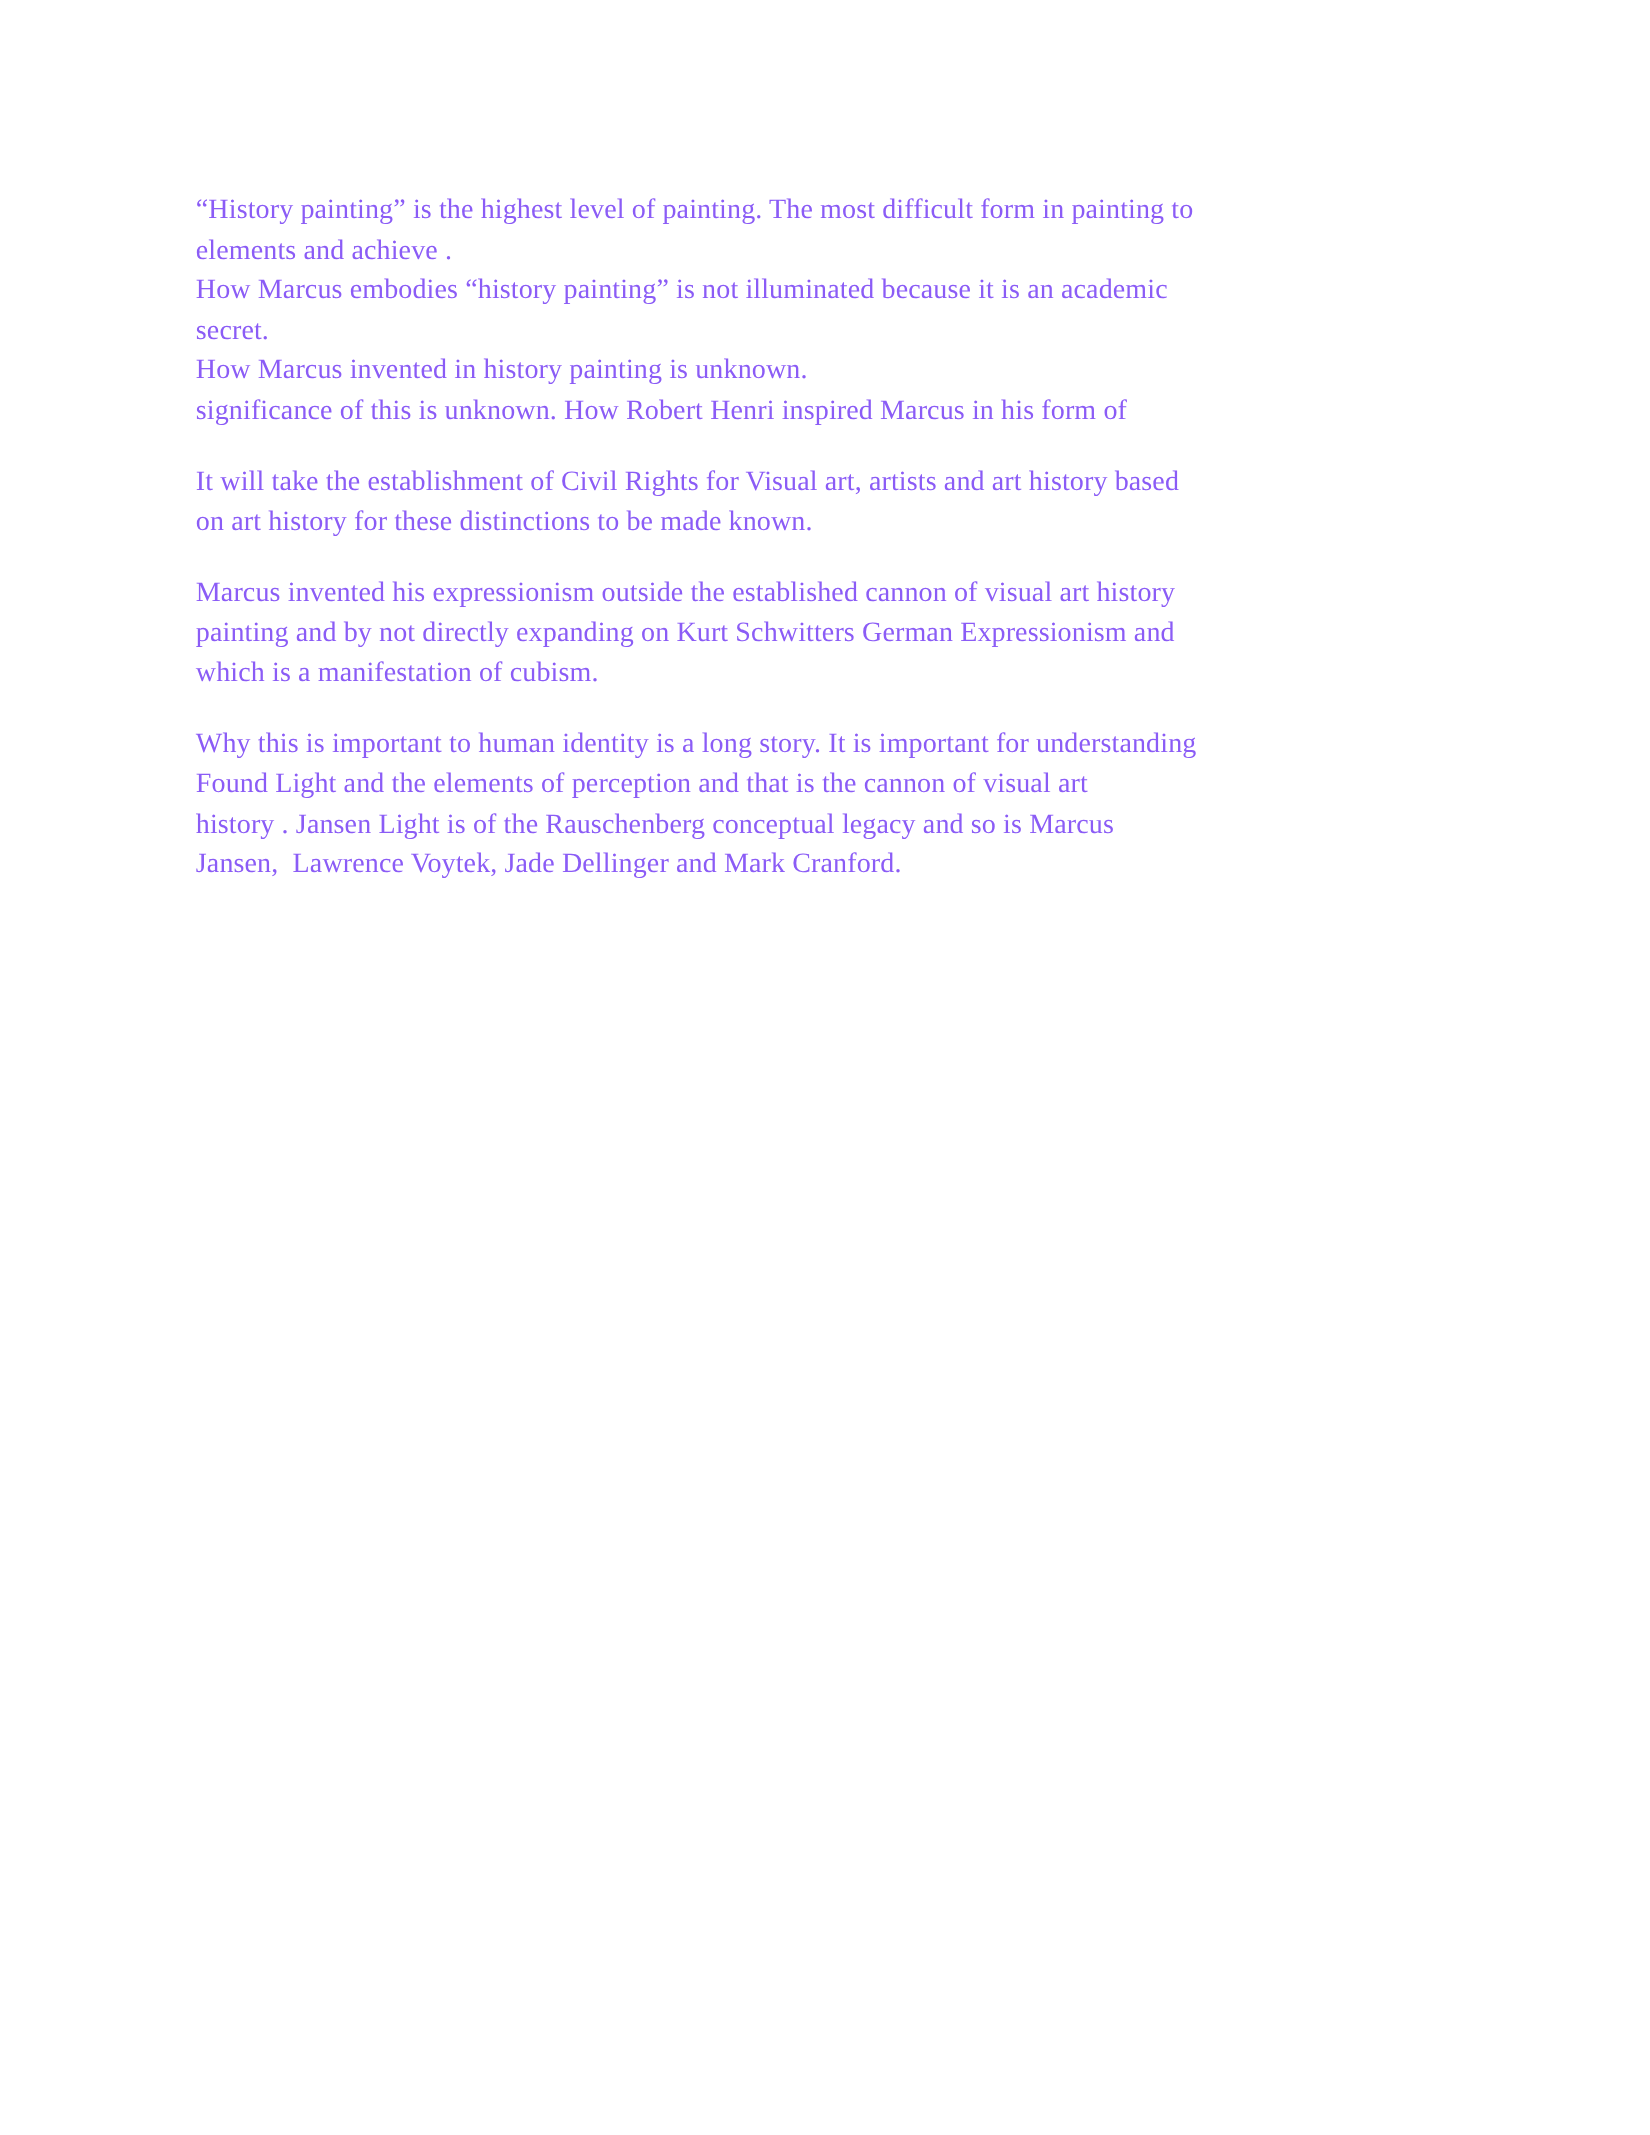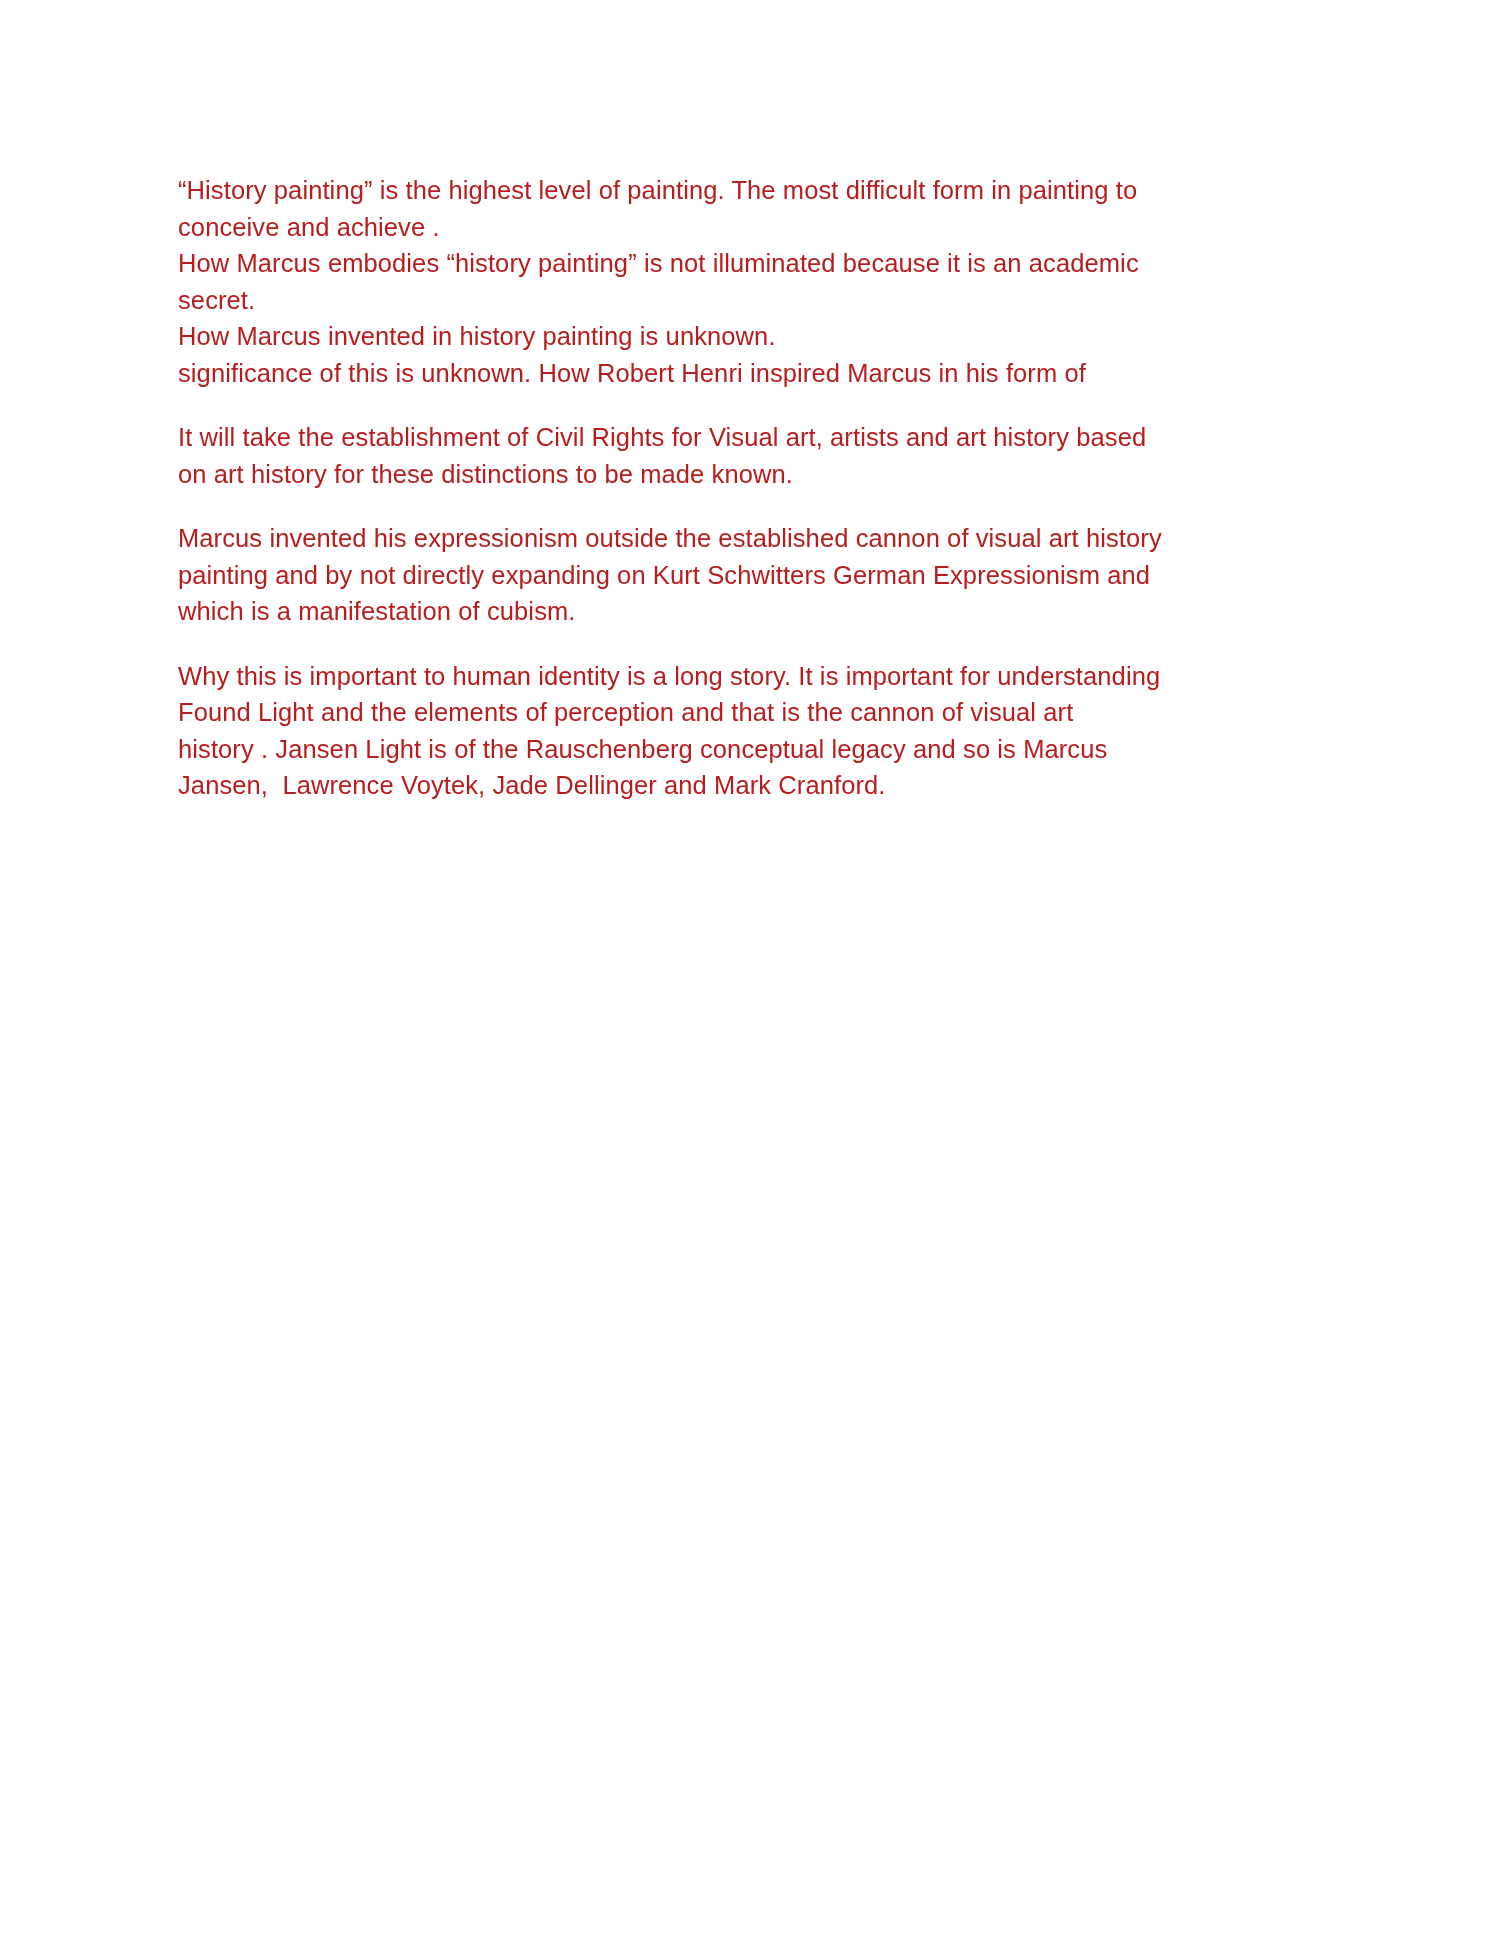--- a/index.html
+++ b/index.html
@@ -25,43 +25,44 @@
     position: absolute;
     left: 178px;
     top: 172px;
     width: 1140px;
   }
   .para {
     font-size: 25.5px;
     line-height: 36.5px;
     letter-spacing: 0.1px;
     margin: 0;
-    color: #b91c1c;
+    color: #8b5cf6;
     text-align: left;
+    font-family: Liberation Serif, serif;
   }
   .para + .para {
     margin-top: 0;
   }
   .para.gap {
     margin-top: 28px;
   }
   .line {
     display: block;
     white-space: pre-wrap;
   }
 </style>
 </head>
 <body>
 
 <div class="page">
   <div class="doc-body">
 
     <p class="para">
       <span class="line">“History painting” is the highest level of painting. The most difficult form in painting to</span>
-      <span class="line">conceive and achieve .</span>
+      <span class="line">elements and achieve .</span>
       <span class="line">How Marcus embodies “history painting” is not illuminated because it is an academic</span>
       <span class="line">secret.</span>
       <span class="line">How Marcus invented in history painting is unknown.</span>
       <span class="line">significance of this is unknown. How Robert Henri inspired Marcus in his form of</span>
     </p>
 
     <p class="para gap">
       <span class="line">It will take the establishment of Civil Rights for Visual art, artists and art history based</span>
       <span class="line">on art history for these distinctions to be made known.</span>
     </p>

